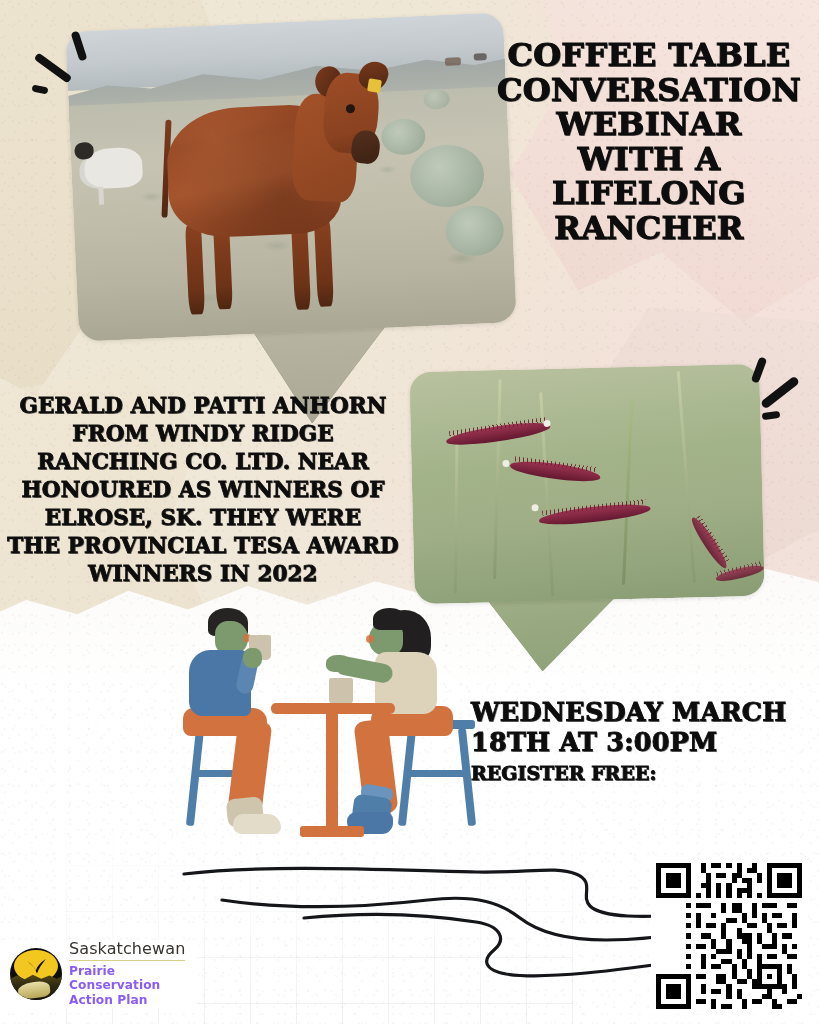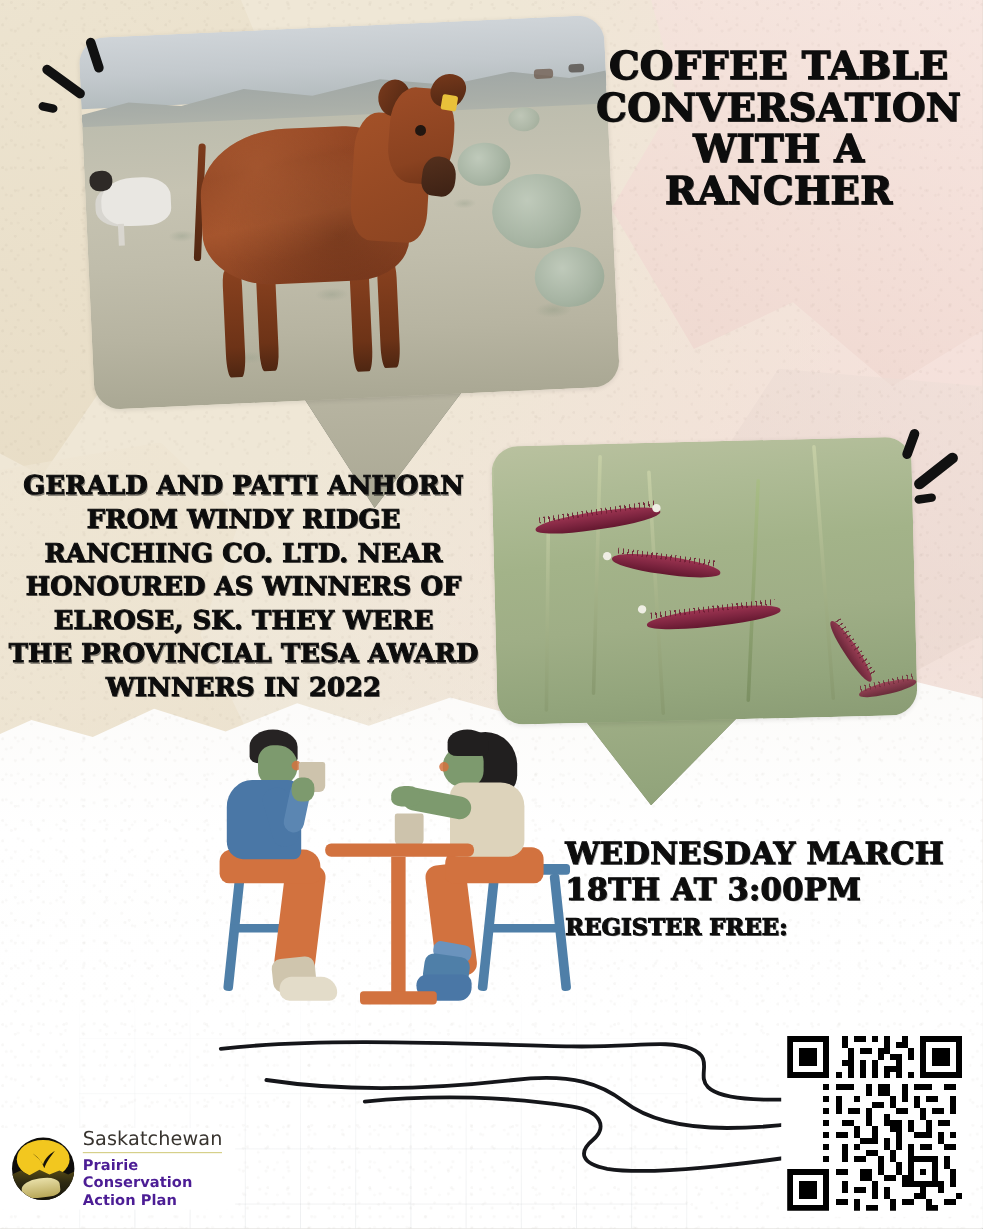--- a/index.html
+++ b/index.html
@@ -419,21 +419,21 @@
   .logo-bird{ position:absolute; left:30%; top:20%; width:40%; height:32%; }
   .logo-bird svg{ width:100%; height:100%; display:block; }
   .logo-text{ display:flex; flex-direction:column; justify-content:center; line-height:1.04; }
   .logo-sask{
     font-family:"DejaVu Sans", sans-serif; font-size:16px; color:#38342f;
     letter-spacing:.1px; padding-bottom:2px;
     border-bottom:1.6px solid #d6d08a; display:inline-block; width:max-content;
   }
   .logo-pcap{
     font-family:"DejaVu Sans", sans-serif; font-weight:700; font-size:12.2px;
-    color:#4c1d95; letter-spacing:.05px; margin-top:3px; line-height:1.18;
+    color:#8b5cf6; letter-spacing:.05px; margin-top:3px; line-height:1.18;
   }
 </style>
 </head>
 <body>
 
 <div id="poster">
 
   <div class="bg-base"></div>
   <div class="bg-torn-1"></div>
   <div class="bg-torn-2"></div>
@@ -484,21 +484,23 @@
 
   <div class="dashes" id="dashes-cow">
     <span class="dash d1"></span>
     <span class="dash d2"></span>
     <span class="dash d3"></span>
   </div>
 
   <div class="headline">
     <span class="ln">COFFEE TABLE</span>
     <span class="ln">CONVERSATION</span>
+    <span class="ln">WEBINAR</span>
     <span class="ln">WITH A</span>
+    <span class="ln">LIFELONG</span>
     <span class="ln">RANCHER</span>
   </div>
 
   <div class="bubble" id="bubble-grass">
     <div class="bubble-tail">
       <div class="tailimg">
         <div class="grassfield" style="position:absolute;inset:0"></div>
       </div>
     </div>
     <div class="bubble-body">

